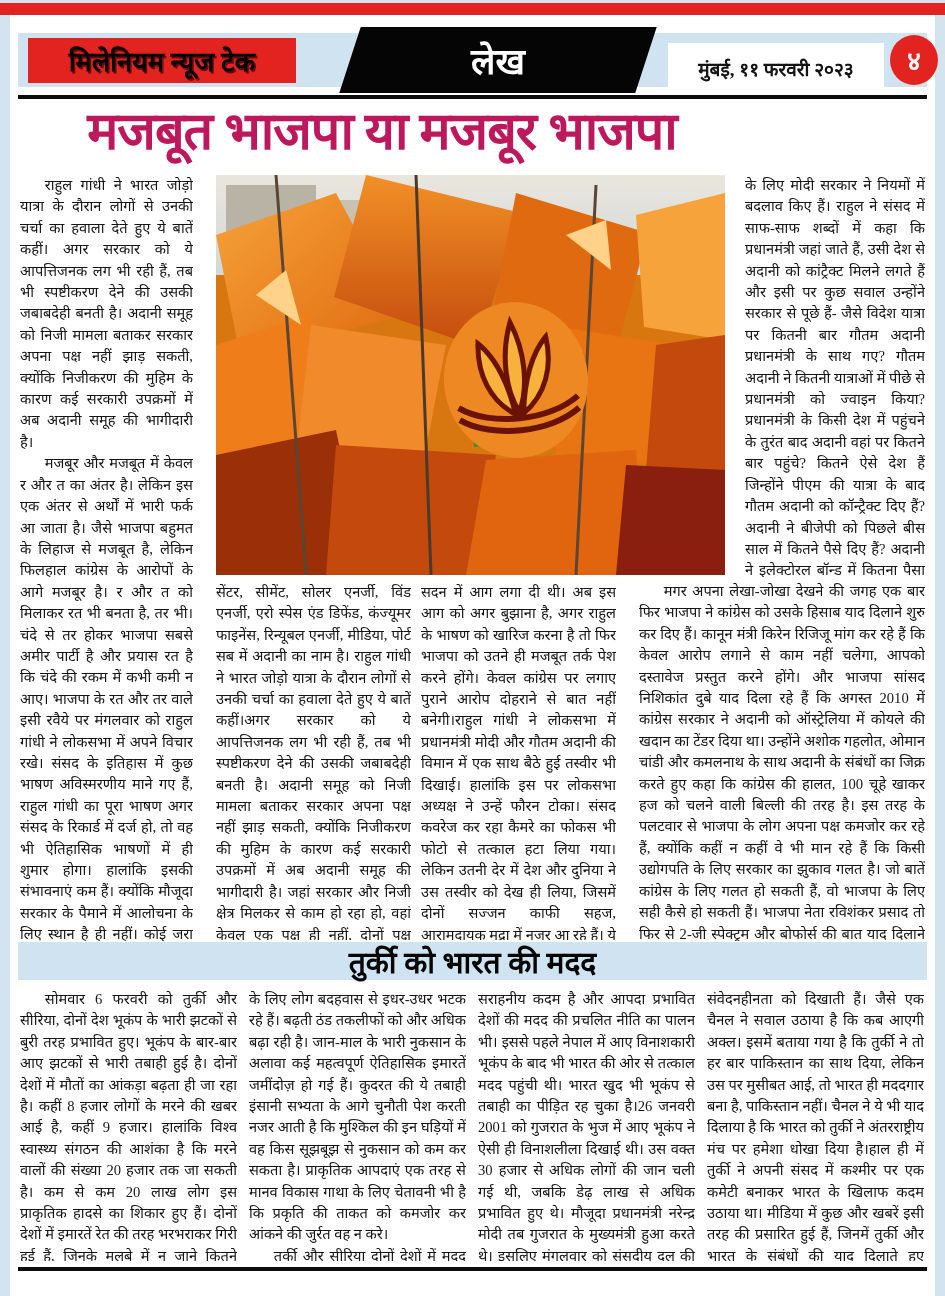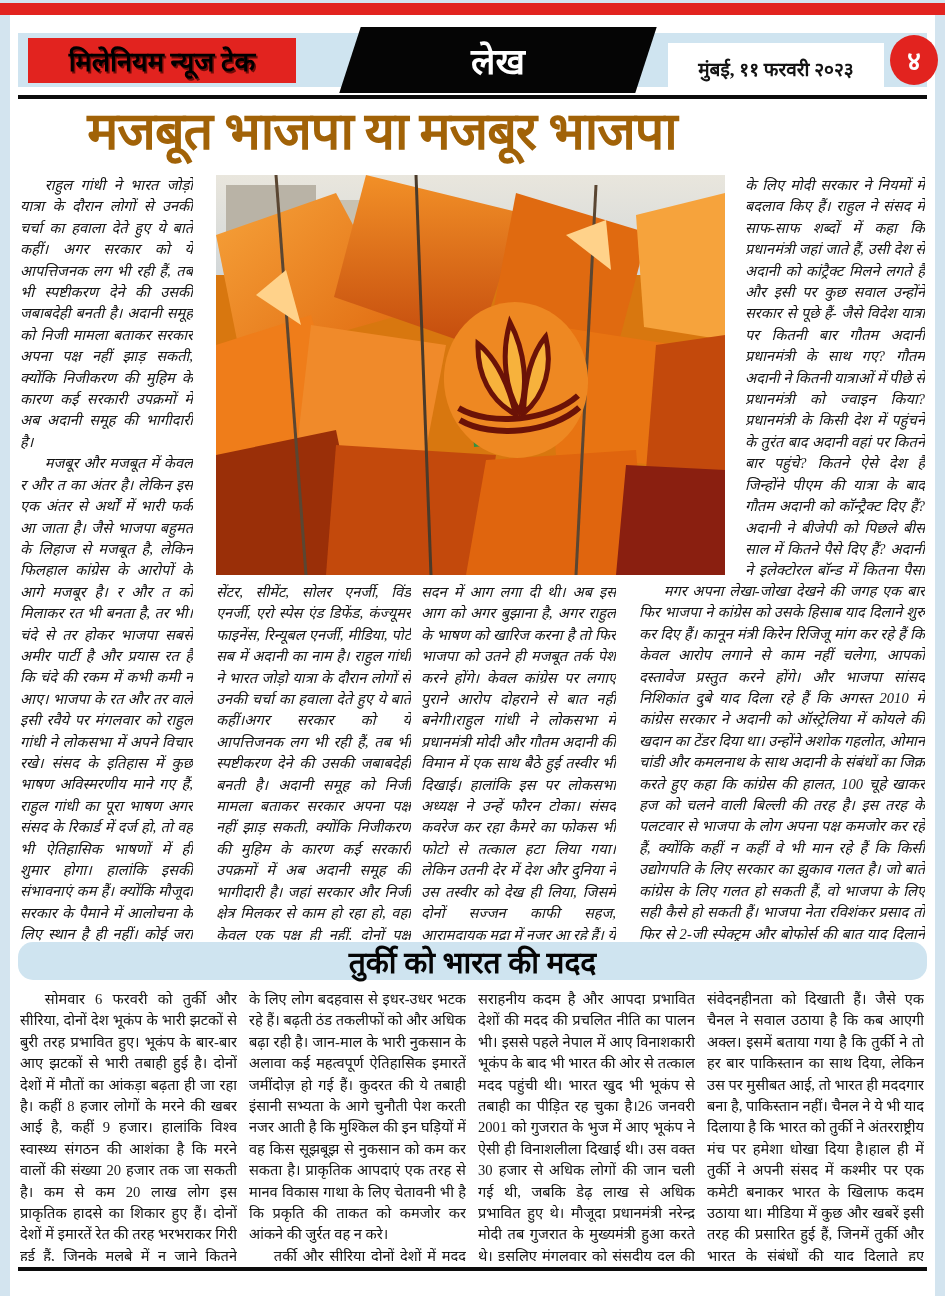--- a/index.html
+++ b/index.html
@@ -20,37 +20,37 @@
     align-items:center;justify-content:center;color:#ffffff;font-weight:bold;font-size:36px;}
   .date-box{position:absolute;left:650px;top:10px;width:216px;height:51px;background:#ffffff;
     display:flex;align-items:center;justify-content:center;font-weight:bold;font-size:19px;white-space:nowrap;}
   .page-circle{position:absolute;left:872px;top:2px;width:48px;height:50px;background:#e2231f;
     border-radius:50%;display:flex;align-items:center;justify-content:center;color:#fff;
     font-size:26px;font-weight:bold;}
   .rule1{position:absolute;left:8px;top:80px;width:909px;height:4px;background:#0c0c0c;}
 
   
   .headline1{position:absolute;left:0;top:88px;width:744px;text-align:center;font-weight:bold;
-    font-size:52px;line-height:1.1;letter-spacing:-1px;color:#a16207;}
-  .a1-body{position:absolute;left:10px;top:160px;width:905px;display:flex;gap:23px;font-style:italic;}
+    font-size:52px;line-height:1.1;letter-spacing:-1px;color:#be185d;}
+  .a1-body{position:absolute;left:10px;top:160px;width:905px;display:flex;gap:23px;}
   .textcol{font-size:14.6px;line-height:21.4px;text-align:justify;overflow:hidden;}
   .textcol p{margin:0;text-indent:1.7em;}
   [data-first-indent="false"] p:first-child{text-indent:0;}
   .a1-c1{width:197px;height:768px;}
   .a1-mid{width:400px;flex:none;}
   .photo{position:relative;width:509px;height:400px;z-index:2;overflow:hidden;}
   .midcols{display:flex;gap:10px;margin-top:7px;}
   .a1-c2,.a1-c3{width:195px;height:358px;}
   .a1-right{width:286px;flex:none;}
   .c4top{width:180px;margin-left:auto;height:404px;}
   .c4bot{width:286px;height:360px;margin-top:2px;}
 
   
   .a2-band{position:absolute;left:8px;top:927px;width:909px;height:38px;background:#cfe4f0;
-    display:flex;align-items:center;justify-content:center;border-radius:15px;}
+    display:flex;align-items:center;justify-content:center;}
   .a2-band span{font-weight:bold;font-size:30px;color:#050505;}
   .a2-cols{position:absolute;left:10px;top:974px;width:905px;display:flex;gap:12px;}
   .a2-col{width:217px;height:272px;}
   .rule2{position:absolute;left:8px;top:1252px;width:909px;height:4px;background:#0c0c0c;}
 </style>
 </head>
 <body>
 
 <div class="page">
   <div class="topbar"></div>

